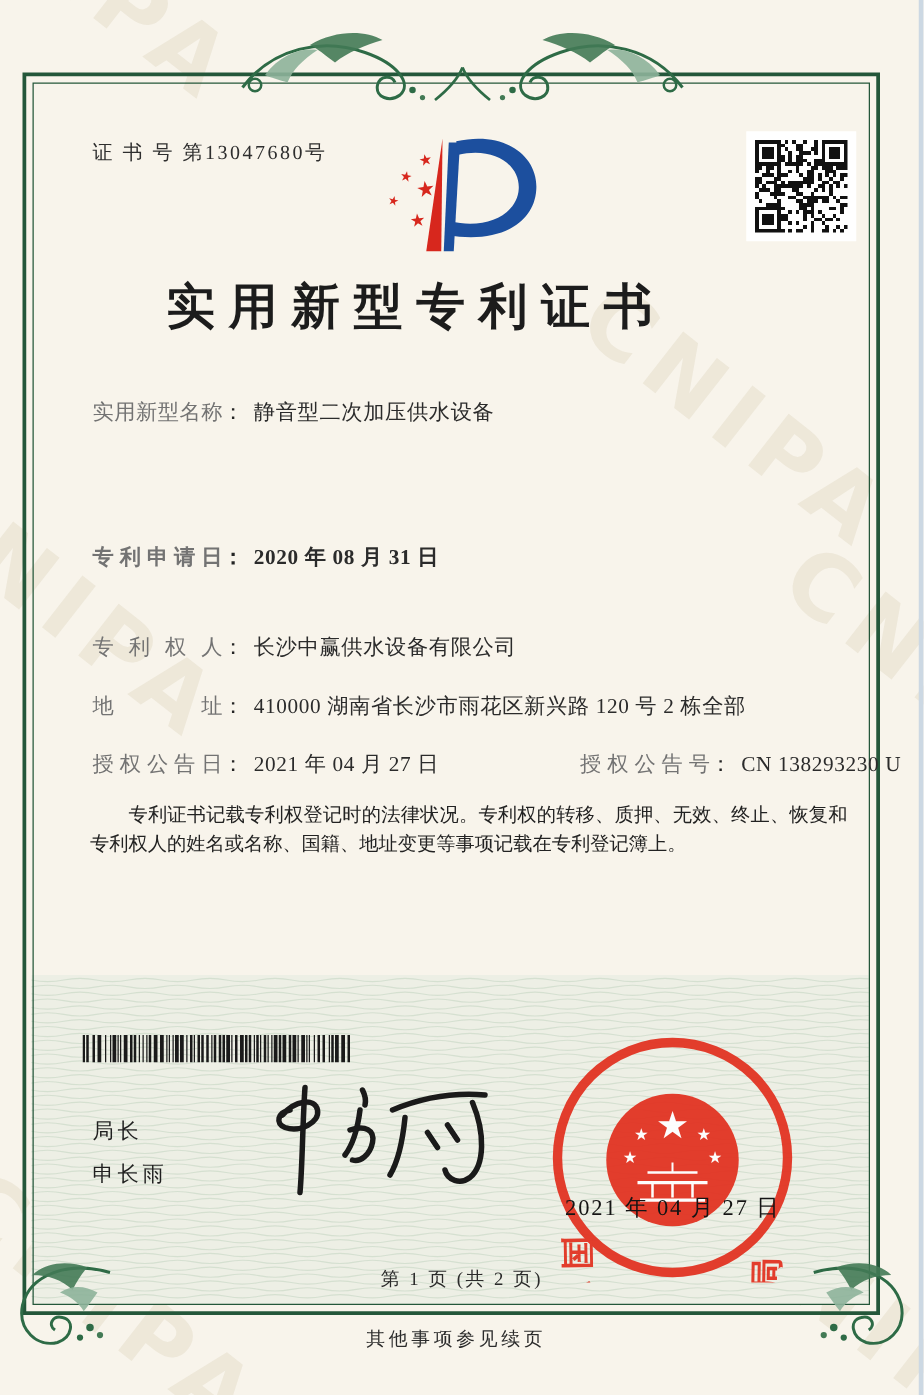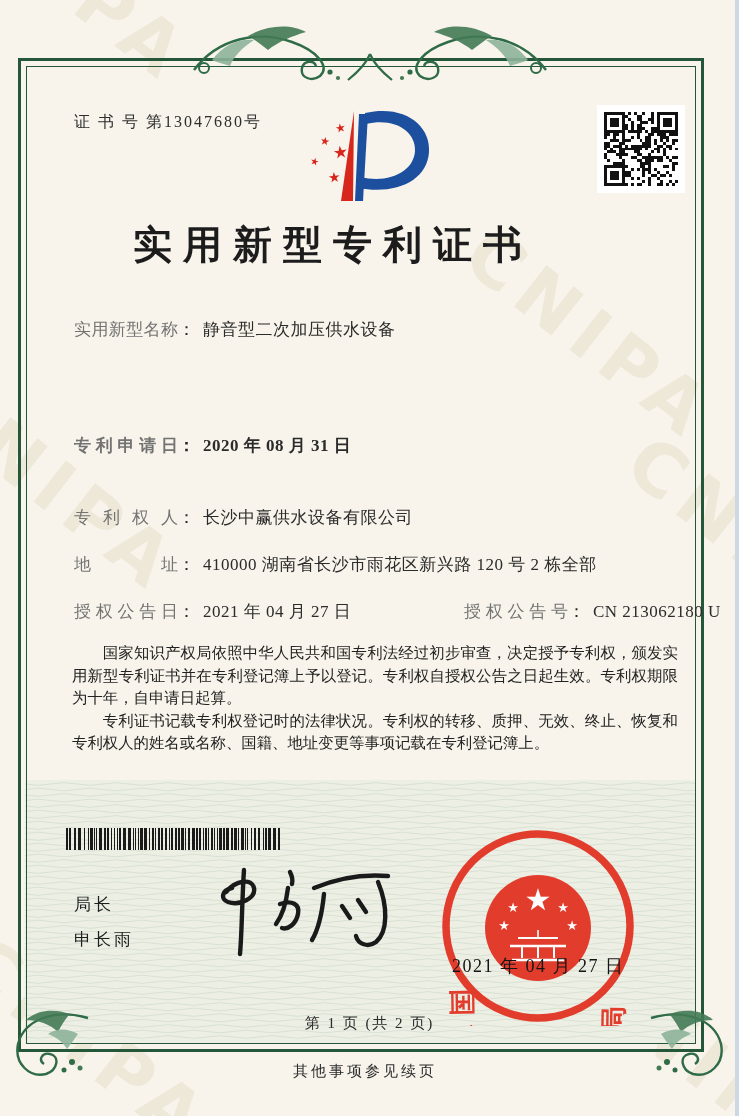--- a/index.html
+++ b/index.html
@@ -528,26 +528,25 @@
   </div>
   <div class="row" style="top:506px;">
     <span class="f-label">专利权人</span><span class="f-colon">：</span><span class="f-value">长沙中赢供水设备有限公司</span>
   </div>
   <div class="row" style="top:553px;font-family:Liberation Serif, serif;">
     <span class="f-label">地址</span><span class="f-colon">：</span><span class="f-value">410000 湖南省长沙市雨花区新兴路 120 号 2 栋全部</span>
   </div>
   <div class="row" style="top:600px;">
     <span class="f-label">授权公告日</span><span class="f-colon">：</span><span class="f-value">2021 年 04 月 27 日</span>
     <span class="grant2">
-      <span class="f-label">授权公告号</span><span class="f-colon">：</span><span class="f-value">CN 213062180 U</span>
+      <span class="f-label">授权公告号</span><span class="f-colon">：</span><span class="f-value">CN 138293230 U</span>
     </span>
   </div>
 
   <div class="paras">
-    <p>国家知识产权局依照中华人民共和国专利法经过初步审查，决定授予专利权，颁发实用新型专利证书并在专利登记簿上予以登记。专利权自授权公告之日起生效。专利权期限为十年，自申请日起算。</p>
     <p>专利证书记载专利权登记时的法律状况。专利权的转移、质押、无效、终止、恢复和专利权人的姓名或名称、国籍、地址变更等事项记载在专利登记簿上。</p>
   </div>
 
   <svg id="barcode" width="220" height="22">
       <rect x="0" y="0" width="2" height="22" fill="#1a1a1a"></rect>
       <rect x="3" y="0" width="2" height="22" fill="#1a1a1a"></rect>
       <rect x="8" y="0" width="2" height="22" fill="#1a1a1a"></rect>
       <rect x="12" y="0" width="3" height="22" fill="#1a1a1a"></rect>
       <rect x="18" y="0" width="1" height="22" fill="#1a1a1a"></rect>
       <rect x="22" y="0" width="1" height="22" fill="#1a1a1a"></rect>

